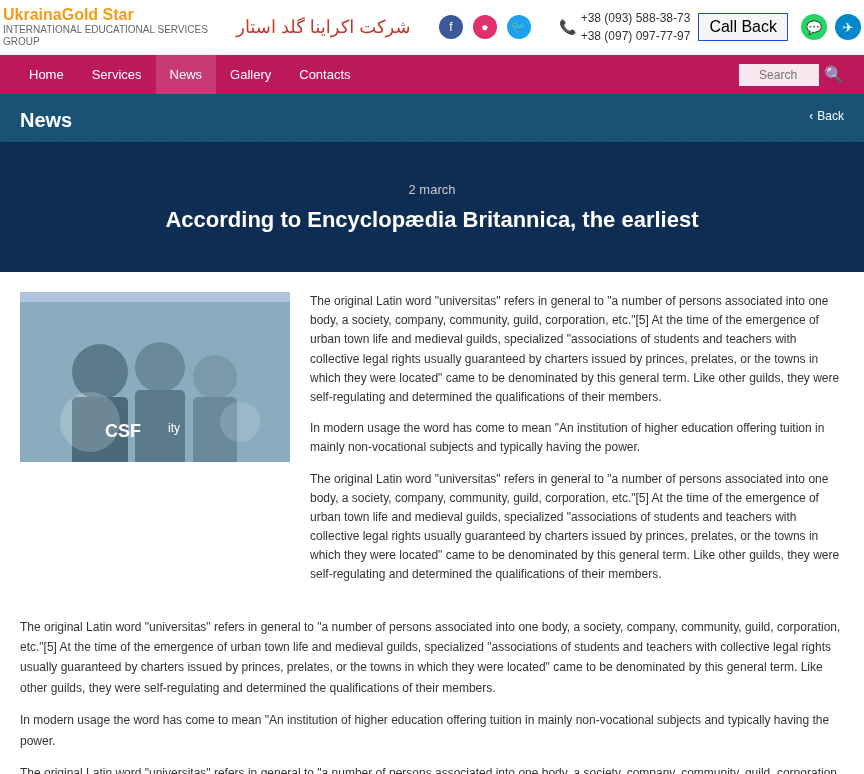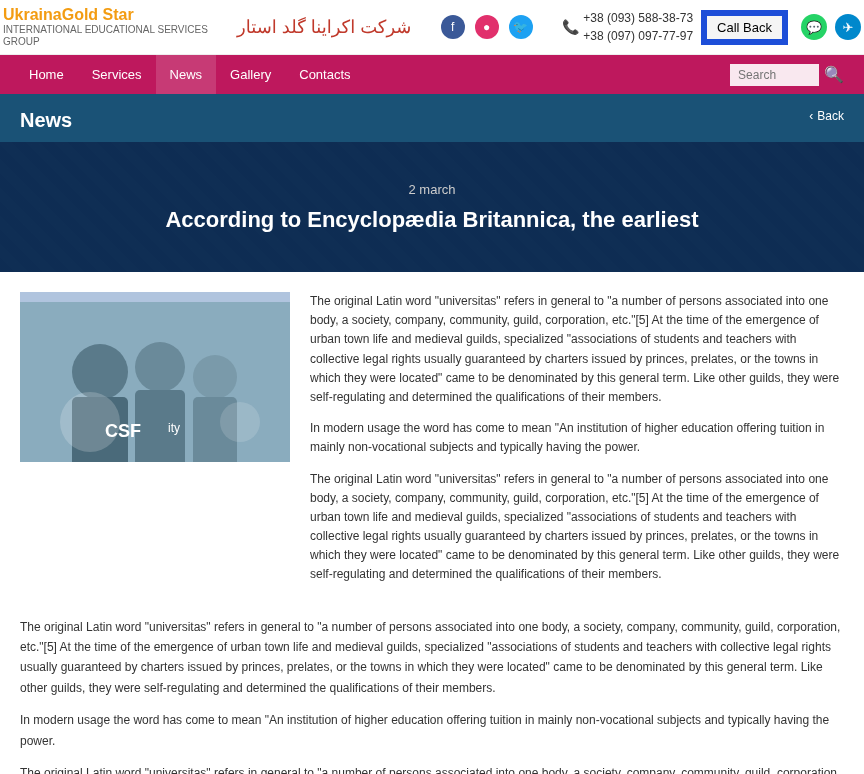--- a/index.html
+++ b/index.html
@@ -10,21 +10,21 @@
     .logo-area { display: flex; align-items: center; gap: 6px; }
     .logo-text { font-size: 16px; font-weight: bold; color: #1a5276; }
     .logo-text span { color: #f39c12; }
     .logo-sub { font-size: 8px; color: #666; line-height: 1.2; }
     .arabic-text { font-size: 18px; color: #c0392b; direction: rtl; }
     .social-icons { display: flex; gap: 10px; align-items: center; }
     .social-icon { width: 24px; height: 24px; border-radius: 50%; background: #3b5998; display: flex; align-items: center; justify-content: center; color: #fff; font-size: 12px; text-decoration: none; }
     .social-icon.ig { background: #e1306c; }
     .social-icon.tw { background: #1da1f2; }
     .contact-info { font-size: 12px; color: #333; line-height: 1.5; }
-    .call-back-btn { background: #f5f5f5; border: 6px solid #1d4ed8; padding: 4px 10px; font-size: 13px; cursor: pointer; margin-right: 5px; }
+    .call-back-btn { background: #f5f5f5; border: 1px solid #1d4ed8; padding: 4px 10px; font-size: 16px; cursor: pointer; margin-right: 5px; }
     .whatsapp-icon, .telegram-icon { display: inline-flex; align-items: center; justify-content: center; width: 26px; height: 26px; border-radius: 50%; background: #25d366; color: white; font-size: 13px; }
     .telegram-icon { background: #0088cc; }
 
     
     .nav { background: #be185d; display: flex; align-items: center; padding: 0 15px; }
     .nav a { color: #fff; text-decoration: none; padding: 12px 14px; font-size: 13px; display: block; }
     .nav a:hover, .nav a.active { background: rgba(255,255,255,0.15); }
     .nav-search { margin-left: auto; display: flex; align-items: center; }
     .nav-search input { padding: 4px 8px; font-size: 12px; border: none; outline: none; width: 80px; }
     .nav-search-icon { color: #fff; font-size: 16px; cursor: pointer; padding: 0 5px; }
@@ -90,21 +90,21 @@
   </div>
 </div>
 
 <nav class="nav">
   <a href="#">Home</a>
   <a href="#">Services</a>
   <a href="#" class="active">News</a>
   <a href="#">Gallery</a>
   <a href="#">Contacts</a>
   <div class="nav-search">
-    <input type="text" style="padding: 4px 8px; font-size: 12px; border: none; outline: none; width: 89px; background: rgba(255, 255, 255, 0.9);" placeholder="Search">
+    <input type="text" style="padding: 4px 20px; font-size: 12px; border: none; outline: none; width: 80px; background: rgba(255, 255, 255, 0.9);" placeholder="Search">
     <span class="nav-search-icon">🔍</span>
   </div>
 </nav>
 
 <div class="page-header">
   <h2 class="page-header-title">News</h2>
   <a class="back-btn" href="#">
     <span>‹</span>
     <span>Back</span>
   </a>

